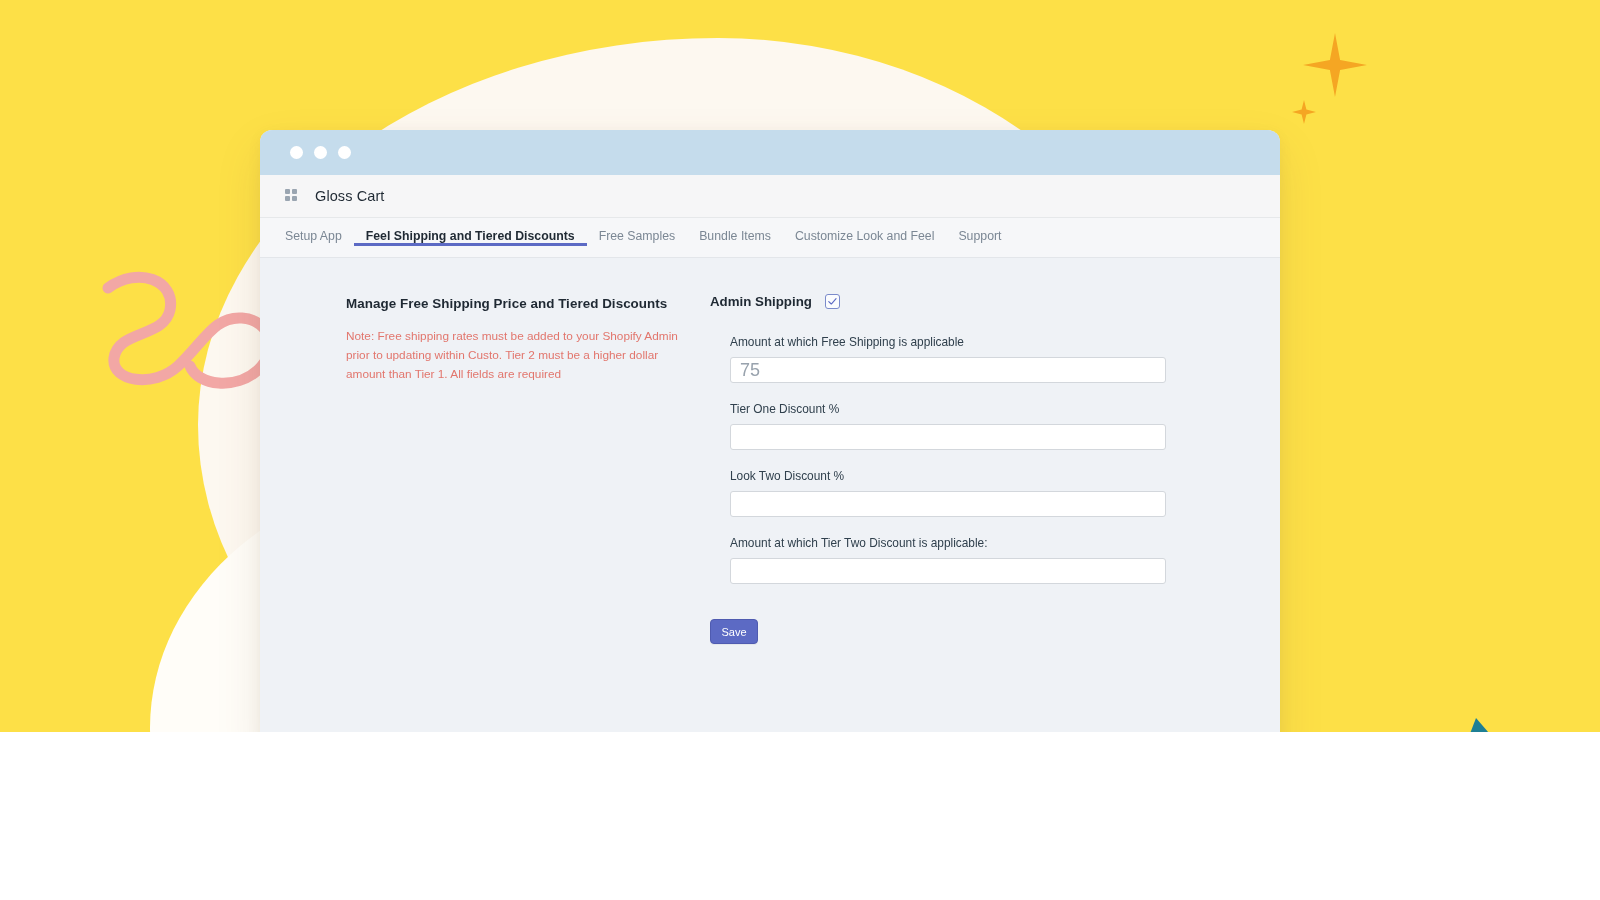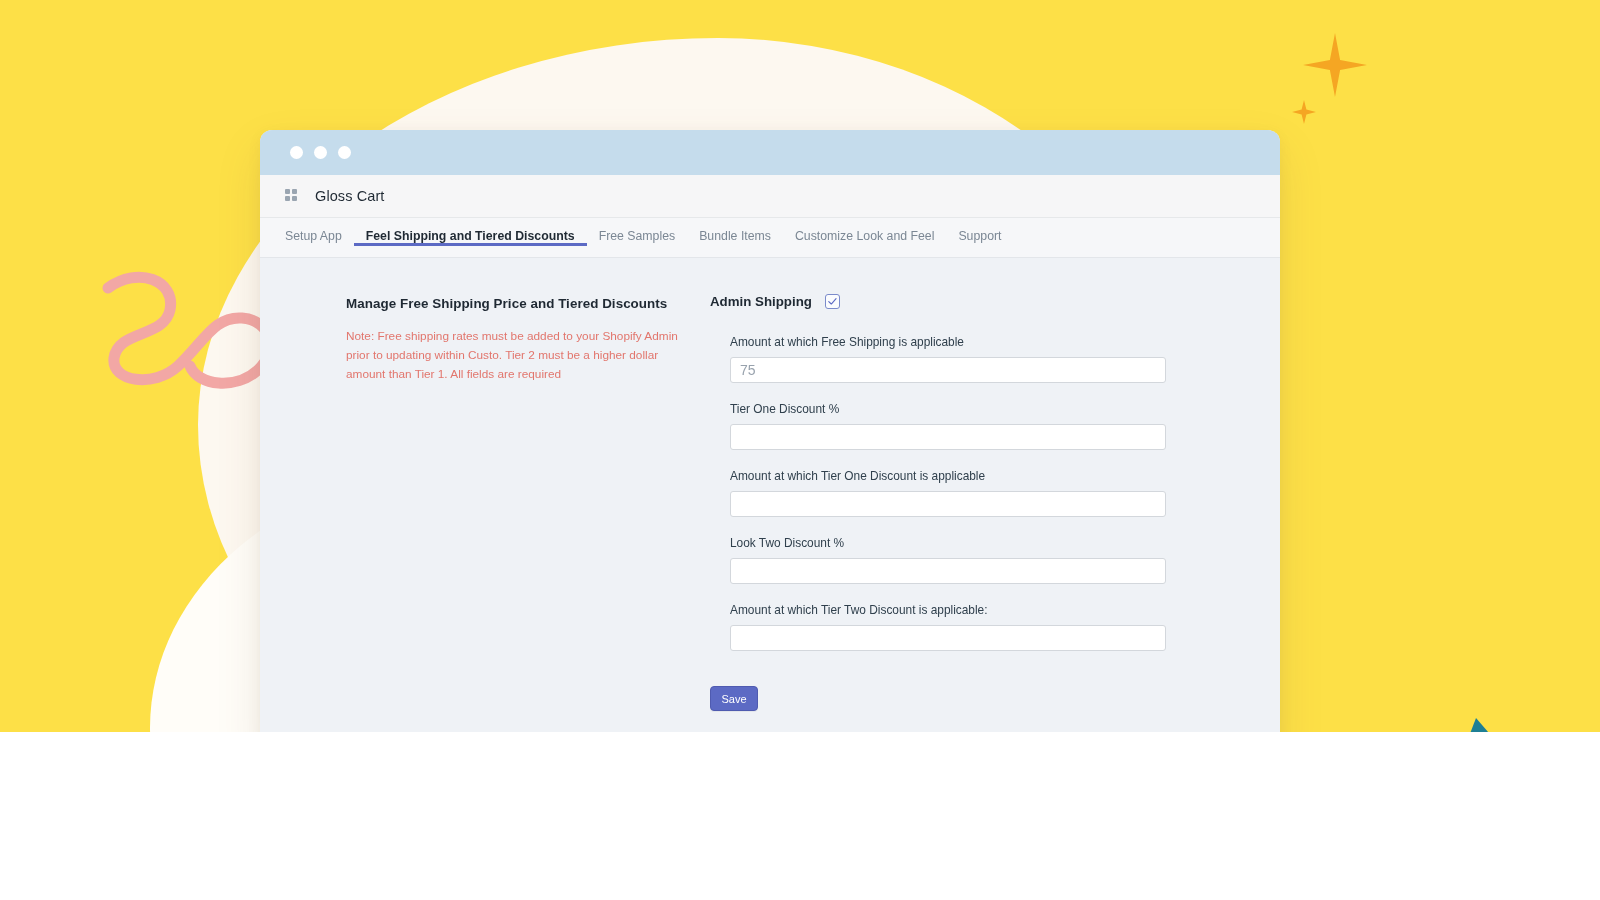--- a/index.html
+++ b/index.html
@@ -189,21 +189,21 @@
     margin-bottom: 8px;
     display: block;
   }
   .field-input {
     width: 436px;
     height: 26px;
     background: #ffffff;
     border: 1px solid #d3d7dc;
     border-radius: 3px;
     font-family: "Liberation Sans", sans-serif;
-    font-size: 14px;
+    font-size: 18px;
     color: #8c98a4;
     padding: 0 9px;
     outline: none;
   }
   .field-input::placeholder { color: #98a2ad; }
 
   .save-btn {
     margin-top: 16px;
     width: 48px;
     height: 25px;
@@ -285,24 +285,20 @@
           <label class="field-label">Amount at which Free Shipping is applicable</label>
           <input class="field-input" type="text" placeholder="75" style="">
         </div>
 
 
         <div class="field">
           <label class="field-label">Tier One Discount %</label>
           <input class="field-input" type="text" placeholder="" style="">
         </div>
 
-        <div class="field">
-          <label class="field-label">Amount at which Tier One Discount is applicable</label>
-          <input class="field-input" type="text" placeholder="" style="">
-        </div>
 
         <div class="field">
           <label class="field-label">Look Two Discount %</label>
           <input class="field-input" type="text" placeholder="" style="">
         </div>
 
         <div class="field">
           <label class="field-label">Amount at which Tier Two Discount is applicable:</label>
           <input class="field-input" type="text" placeholder="" style="">
         </div>

